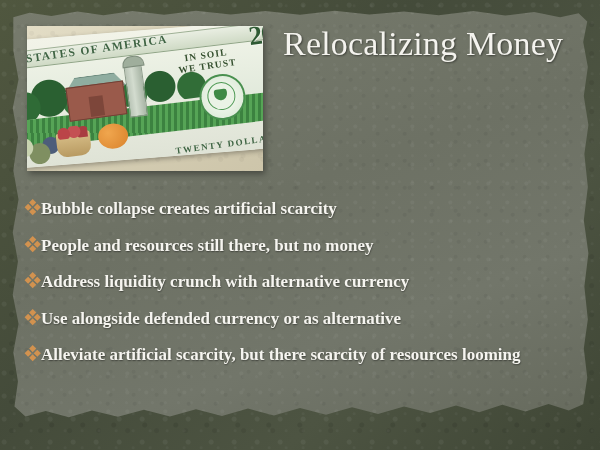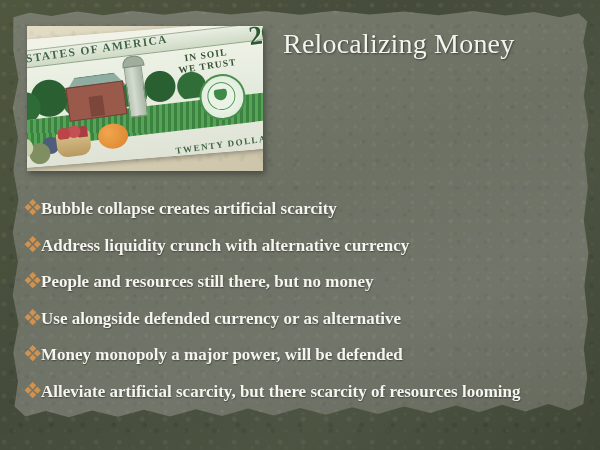--- a/index.html
+++ b/index.html
@@ -227,21 +227,21 @@
     font-size:9px; letter-spacing:1.5px; color:#3e6443;
     transform: rotate(-3deg); white-space:nowrap;
   }
 
   
   #title {
     position: absolute;
     left: 283px;
     top: 22px;
     width: 300px;
-    font-size: 28px;
+    font-size: 34px;
     line-height: 44px;
     color: #f4f3ee;
     letter-spacing: 0.2px;
     text-shadow: 1px 1px 2px rgba(0,0,0,0.45);
     white-space: nowrap;
   }
 
   
   #bullets {
     position: absolute;
@@ -329,64 +329,51 @@
       <span class="bullet-marker">
         <svg width="17" height="20" viewBox="0 0 17 20" aria-hidden="true">
           <g fill="#d2924f">
             <rect x="6.2" y="3.1" width="5.0" height="5.0" transform="rotate(45 8.7 5.6)"></rect>
             <rect x="1.6" y="7.7" width="5.0" height="5.0" transform="rotate(45 4.1 10.2)"></rect>
             <rect x="10.8" y="7.7" width="5.0" height="5.0" transform="rotate(45 13.3 10.2)"></rect>
             <rect x="6.2" y="12.3" width="5.0" height="5.0" transform="rotate(45 8.7 14.8)"></rect>
           </g>
         </svg>
       </span>
+      <span class="bullet-text">People and resources still there, but no money</span>
+    </div>
+
+    <div class="bullet-row">
+      <span class="bullet-marker">
+        <svg width="17" height="20" viewBox="0 0 17 20" aria-hidden="true">
+          <g fill="#d2924f">
+            <rect x="6.2" y="3.1" width="5.0" height="5.0" transform="rotate(45 8.7 5.6)"></rect>
+            <rect x="1.6" y="7.7" width="5.0" height="5.0" transform="rotate(45 4.1 10.2)"></rect>
+            <rect x="10.8" y="7.7" width="5.0" height="5.0" transform="rotate(45 13.3 10.2)"></rect>
+            <rect x="6.2" y="12.3" width="5.0" height="5.0" transform="rotate(45 8.7 14.8)"></rect>
+          </g>
+        </svg>
+      </span>
       <span class="bullet-text">Address liquidity crunch with alternative currency</span>
     </div>
 
     <div class="bullet-row">
       <span class="bullet-marker">
         <svg width="17" height="20" viewBox="0 0 17 20" aria-hidden="true">
           <g fill="#d2924f">
             <rect x="6.2" y="3.1" width="5.0" height="5.0" transform="rotate(45 8.7 5.6)"></rect>
             <rect x="1.6" y="7.7" width="5.0" height="5.0" transform="rotate(45 4.1 10.2)"></rect>
             <rect x="10.8" y="7.7" width="5.0" height="5.0" transform="rotate(45 13.3 10.2)"></rect>
             <rect x="6.2" y="12.3" width="5.0" height="5.0" transform="rotate(45 8.7 14.8)"></rect>
           </g>
         </svg>
       </span>
-      <span class="bullet-text">People and resources still there, but no money</span>
-    </div>
-
-    <div class="bullet-row">
-      <span class="bullet-marker">
-        <svg width="17" height="20" viewBox="0 0 17 20" aria-hidden="true">
-          <g fill="#d2924f">
-            <rect x="6.2" y="3.1" width="5.0" height="5.0" transform="rotate(45 8.7 5.6)"></rect>
-            <rect x="1.6" y="7.7" width="5.0" height="5.0" transform="rotate(45 4.1 10.2)"></rect>
-            <rect x="10.8" y="7.7" width="5.0" height="5.0" transform="rotate(45 13.3 10.2)"></rect>
-            <rect x="6.2" y="12.3" width="5.0" height="5.0" transform="rotate(45 8.7 14.8)"></rect>
-          </g>
-        </svg>
-      </span>
       <span class="bullet-text">Use alongside defended currency or as alternative</span>
     </div>
 
-    <div class="bullet-row">
-      <span class="bullet-marker">
-        <svg width="17" height="20" viewBox="0 0 17 20" aria-hidden="true">
-          <g fill="#d2924f">
-            <rect x="6.2" y="3.1" width="5.0" height="5.0" transform="rotate(45 8.7 5.6)"></rect>
-            <rect x="1.6" y="7.7" width="5.0" height="5.0" transform="rotate(45 4.1 10.2)"></rect>
-            <rect x="10.8" y="7.7" width="5.0" height="5.0" transform="rotate(45 13.3 10.2)"></rect>
-            <rect x="6.2" y="12.3" width="5.0" height="5.0" transform="rotate(45 8.7 14.8)"></rect>
-          </g>
-        </svg>
-      </span>
-      <span class="bullet-text">Money monopoly a major power, will be defended</span>
-    </div>
 
     <div class="bullet-row">
       <span class="bullet-marker">
         <svg width="17" height="20" viewBox="0 0 17 20" aria-hidden="true">
           <g fill="#d2924f">
             <rect x="6.2" y="3.1" width="5.0" height="5.0" transform="rotate(45 8.7 5.6)"></rect>
             <rect x="1.6" y="7.7" width="5.0" height="5.0" transform="rotate(45 4.1 10.2)"></rect>
             <rect x="10.8" y="7.7" width="5.0" height="5.0" transform="rotate(45 13.3 10.2)"></rect>
             <rect x="6.2" y="12.3" width="5.0" height="5.0" transform="rotate(45 8.7 14.8)"></rect>
           </g>

